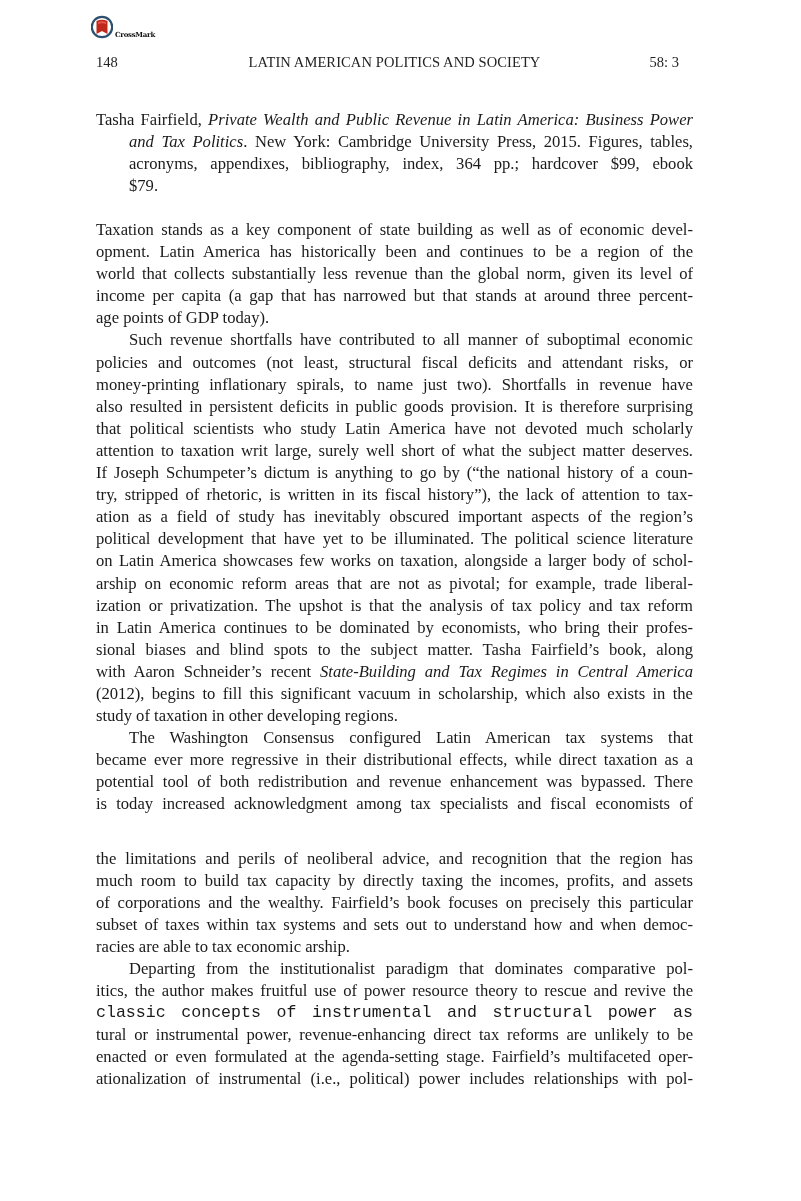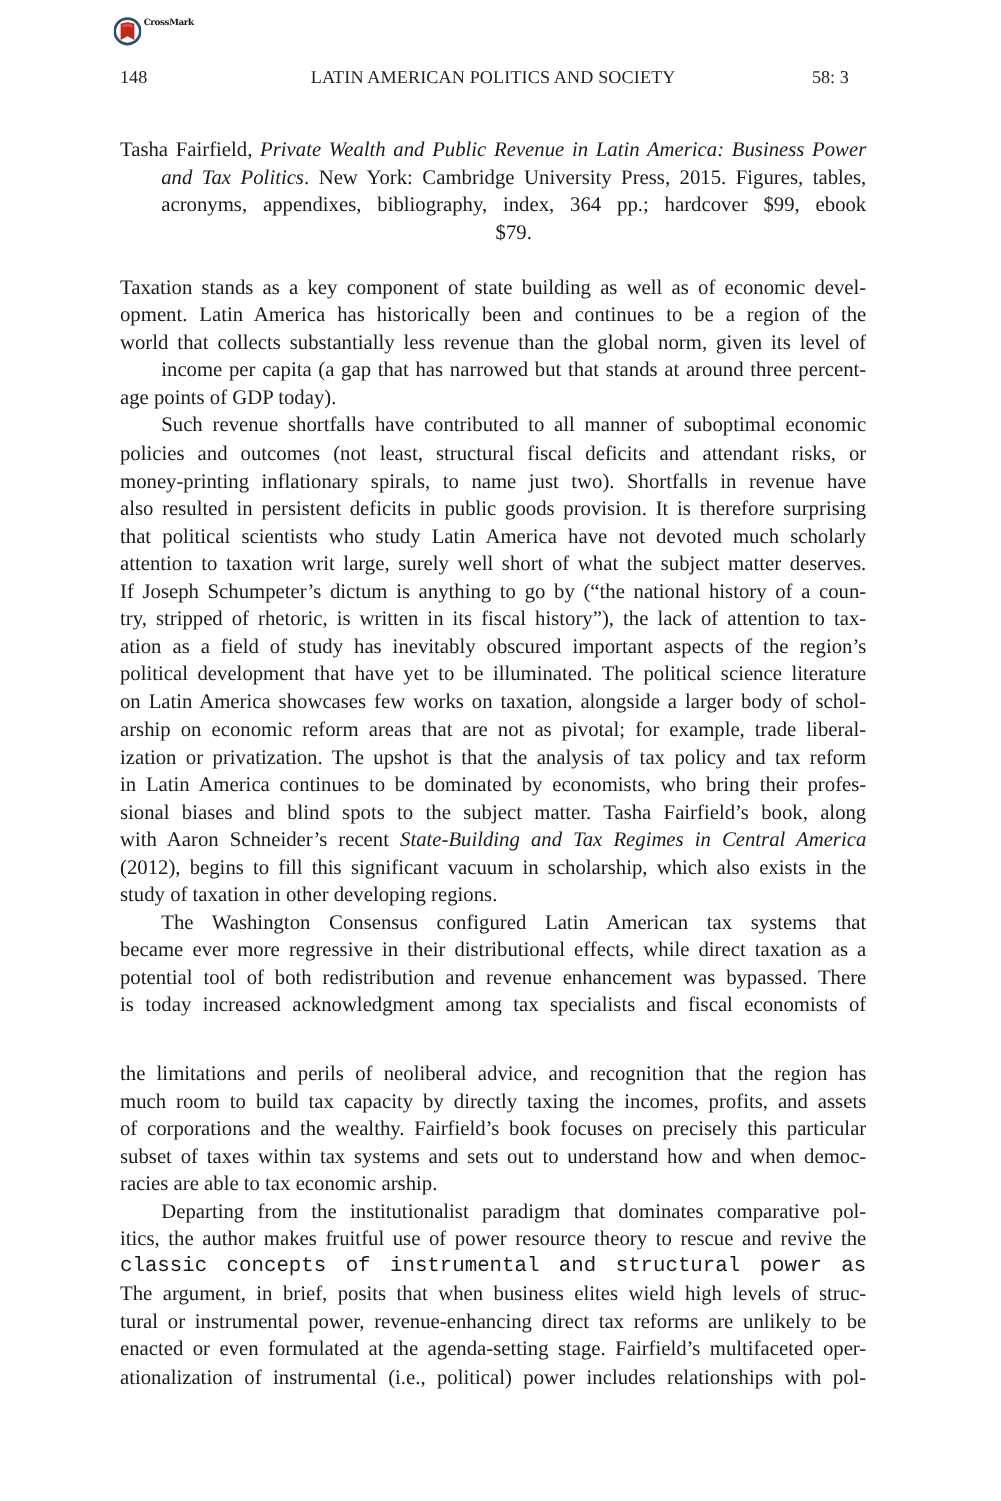--- a/index.html
+++ b/index.html
@@ -1,28 +1,28 @@
 <!DOCTYPE html>
 <html><head>
 <meta charset="utf-8">
 <style>
   html, body { margin: 0; padding: 0; background: #ffffff; }
   body { width: 801px; height: 1201px; position: relative; overflow: hidden;
          font-family: "Liberation Serif", "DejaVu Serif", serif; color: #1a1a1a; }
-  .crossmark { position: absolute; left: 91px; top: 13px; height: 26px; display: flex; align-items: flex-start; }
+  .crossmark { position: absolute; left: 91px; top: 13px; height: 26px; display: flex; align-items: flex-end; }
   .crossmark-badge { width: 22px; height: 24px; }
   .crossmark-label { font-family: "DejaVu Serif", serif; font-size: 7px; font-weight: bold; margin-left: 2px; color: #111; letter-spacing: -0.3px; }
   .running-head { position: absolute; top: 54px; left: 96px; width: 597px; height: 20px;
                   font-size: 14.5px; color: #222; }
   .running-head .pg { position: absolute; left: 0; top: 0; }
   .running-head .jt { position: absolute; left: 0; right: 0; top: 0; text-align: center; letter-spacing: 0.1px; }
   .running-head .iss { position: absolute; right: 14px; top: 0; }
   .citation { position: absolute; top: 109px; left: 96px; width: 597px; font-size: 16.6px; }
   .citation .line { height: 22px; line-height: 22px; white-space: nowrap; }
-  .citation .indent { padding-left: 33px; text-align: center; }
+  .citation .indent { padding-left: 33px; }
   .body-text { position: absolute; top: 219px; left: 96px; width: 597px; font-size: 16.6px; }
   .body-text .line { display: block; height: 22.1px; line-height: 22.1px; white-space: nowrap;
                      text-align: justify; text-align-last: justify; overflow: hidden; }
   .body-text .line.last { text-align-last: left; }
   .body-text .line.first { text-indent: 33px; }
   em, i { }
 </style>
 </head>
 <body>
 
@@ -55,21 +55,21 @@
     <span>$79.</span>
   </div>
 </div>
 
 <div class="body-text">
 
   <div>
     <span class="line" style="white-space: normal; height: 22.1px;">Taxation stands as a key component of state building as well as of economic devel-</span>
     <span class="line" style="white-space: normal; height: 22.1px;">opment. Latin America has historically been and continues to be a region of the</span>
     <span class="line" style="white-space: normal; height: 22.1px;">world that collects substantially less revenue than the global norm, given its level of</span>
-    <span class="line" style="white-space: normal; height: 22.1px; margin-left: 33px;">income per capita (a gap that has narrowed but that stands at around three percent-</span>
+    <span class="line" style="white-space: normal; height: 22.1px;">income per capita (a gap that has narrowed but that stands at around three percent-</span>
     <span class="line last" style="white-space: nowrap;">age points of GDP today).</span>
   </div>
 
   <div>
     <span class="line first" style="white-space: normal; height: 22.1px;">Such revenue shortfalls have contributed to all manner of suboptimal economic</span>
     <span class="line" style="white-space: normal; height: 22.1px;">policies and outcomes (not least, structural fiscal deficits and attendant risks, or</span>
     <span class="line" style="white-space: normal; height: 22.1px;">money-printing inflationary spirals, to name just two). Shortfalls in revenue have</span>
     <span class="line" style="white-space: normal; height: 22.1px;">also resulted in persistent deficits in public goods provision. It is therefore surprising</span>
     <span class="line" style="white-space: normal; height: 22.1px;">that political scientists who study Latin America have not devoted much scholarly</span>
     <span class="line" style="white-space: normal; height: 22.1px;">attention to taxation writ large, surely well short of what the subject matter deserves.</span>
@@ -96,18 +96,17 @@
     <span class="line" style="white-space: normal; height: 22.1px;">much room to build tax capacity by directly taxing the incomes, profits, and assets</span>
     <span class="line" style="white-space: normal; height: 22.1px;">of corporations and the wealthy. Fairfield’s book focuses on precisely this particular</span>
     <span class="line" style="white-space: normal; height: 22.1px;">subset of taxes within tax systems and sets out to understand how and when democ-</span>
     <span class="line last" style="white-space: nowrap;">racies are able to tax economic arship.</span>
   </div>
 
   <div>
     <span class="line first" style="white-space: normal; height: 22.1px;">Departing from the institutionalist paradigm that dominates comparative pol-</span>
     <span class="line" style="white-space: normal; height: 22.1px;">itics, the author makes fruitful use of power resource theory to rescue and revive the</span>
     <span class="line" style="white-space: normal; height: 22.1px; font-family: Liberation Mono, monospace;">classic concepts of instrumental and structural power as key explanatory variables.</span>
-    <span class="line" style="white-space: normal; height: 22.1px;">The argument, in brief, posits that when business elites wield high levels of struc-</span>
     <span class="line" style="white-space: normal; height: 22.1px;">tural or instrumental power, revenue-enhancing direct tax reforms are unlikely to be</span>
     <span class="line" style="white-space: normal; height: 22.1px;">enacted or even formulated at the agenda-setting stage. Fairfield’s multifaceted oper-</span>
     <span class="line" style="white-space: normal; height: 22.1px;">ationalization of instrumental (i.e., political) power includes relationships with pol-</span>
   </div>
 </div>
 
 </body></html>

